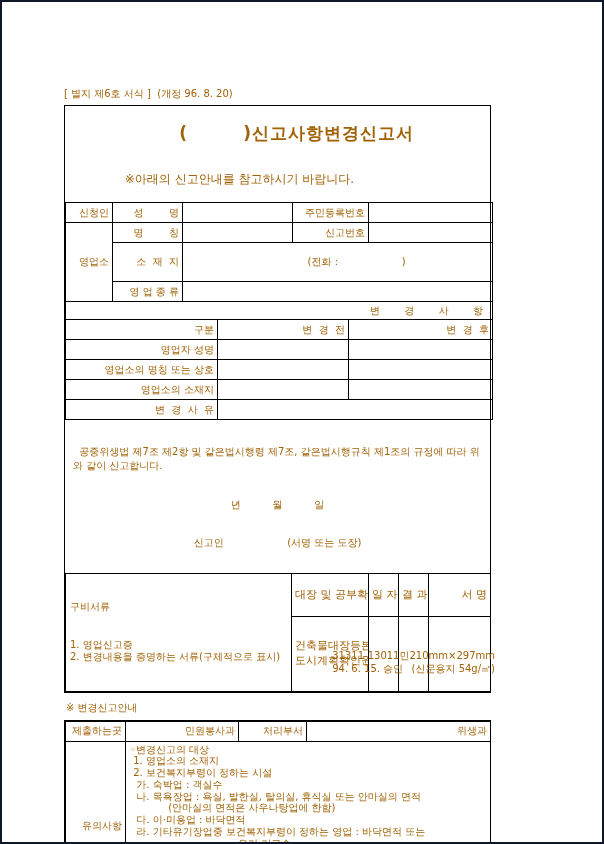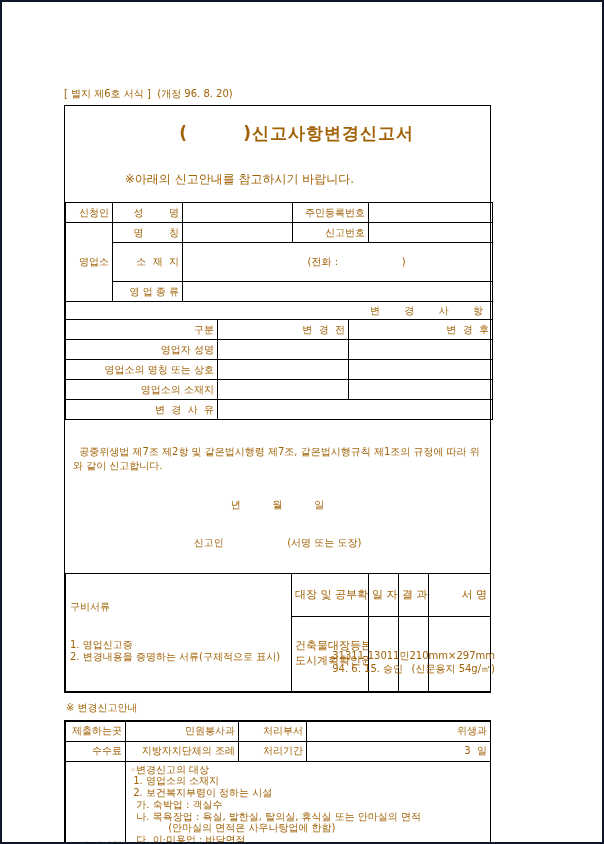--- a/index.html
+++ b/index.html
@@ -199,26 +199,20 @@
             <col style="width:68px">
             <col style="width:184px">
         </colgroup>
         <tbody>
             <tr>
           <td class="lbl">제출하는곳</td>
           <td class="lbl">민원봉사과</td>
           <td class="lbl">처리부서</td>
           <td class="lbl">위생과</td>
         </tr>
-        <tr>
-          <td class="lbl">수수료</td>
-          <td class="lbl">지방자치단체의 조례</td>
-          <td class="lbl">처리기간</td>
-          <td class="lbl">3  일</td>
-        </tr>
         <tr class="notes-tall">
           <td class="lbl">유의사항</td>
           <td class="notes-cell" colspan="3">◦변경신고의 대상
  1. 영업소의 소재지
  2. 보건복지부령이 정하는 시설
   가. 숙박업 : 객실수
   나. 목욕장업 : 욕실, 발한실, 탈의실, 휴식실 또는 안마실의 면적
             (안마실의 면적은 사우나탕업에 한함)
   다. 이·미용업 : 바닥면적
   라. 기타유기장업중 보건복지부령이 정하는 영업 : 바닥면적 또는

